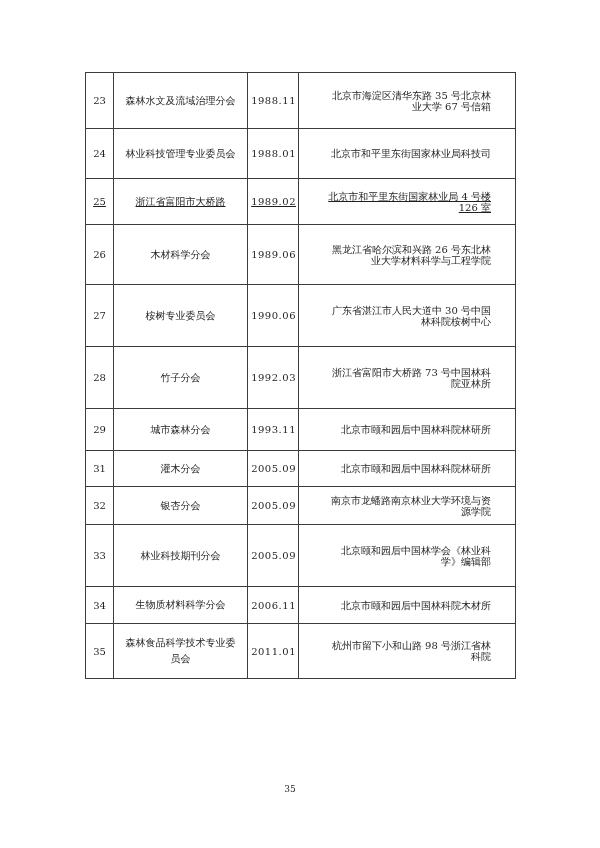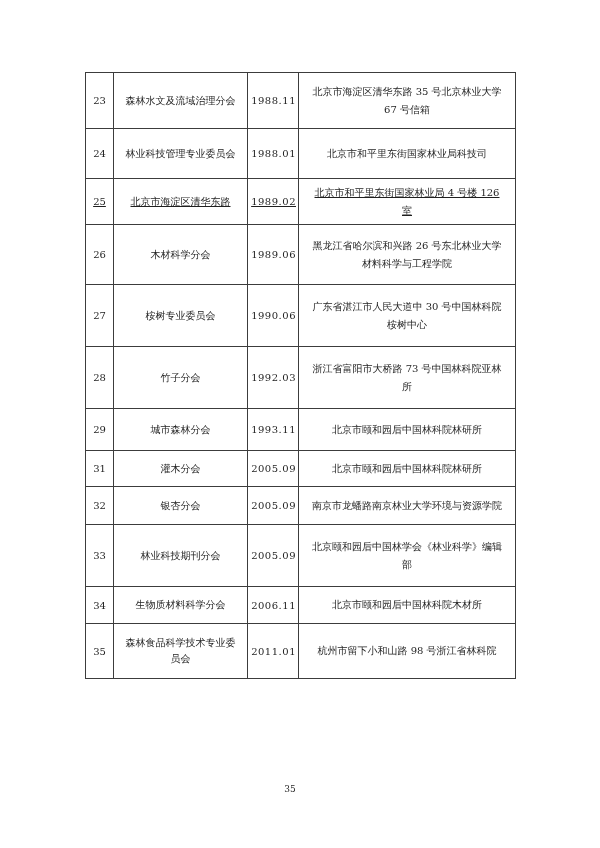--- a/index.html
+++ b/index.html
@@ -39,23 +39,23 @@
     text-align: center;
     padding: 3px 9px;
     line-height: 16px;
   }
   .c-date {
     text-align: right;
     letter-spacing: 0.5px;
     padding: 2px 2px;
   }
   .c-addr {
-    text-align: center;
-    padding: 4px 11px;
-    line-height: 18px;
+    text-align: right;
+    padding: 4px 24px;
+    line-height: 11px;
   }
   #page-number {
     position: absolute;
     top: 784px;
     left: 0;
     width: 580px;
     text-align: center;
     font-size: 9px;
     color: #2a2a2a;
     font-family: "DejaVu Serif", "Liberation Serif", serif;
@@ -83,21 +83,21 @@
 
   <tr style="height: 50px;">
     <td class="c-no">24</td>
     <td class="c-name">林业科技管理专业委员会</td>
     <td class="c-date">1988.01</td>
     <td class="c-addr">北京市和平里东街国家林业局科技司</td>
   </tr>
 
   <tr style="height: 46px; text-decoration: underline;">
     <td class="c-no">25</td>
-    <td class="c-name">北京市海淀区清华东路</td>
+    <td class="c-name">浙江省富阳市大桥路</td>
     <td class="c-date">1989.02</td>
     <td class="c-addr">北京市和平里东街国家林业局 4 号楼 126 室</td>
   </tr>
 
   <tr style="height: 60px; margin-left: 28px;">
     <td class="c-no">26</td>
     <td class="c-name">木材科学分会</td>
     <td class="c-date">1989.06</td>
     <td class="c-addr">黑龙江省哈尔滨和兴路 26 号东北林业大学材料科学与工程学院</td>
   </tr>

